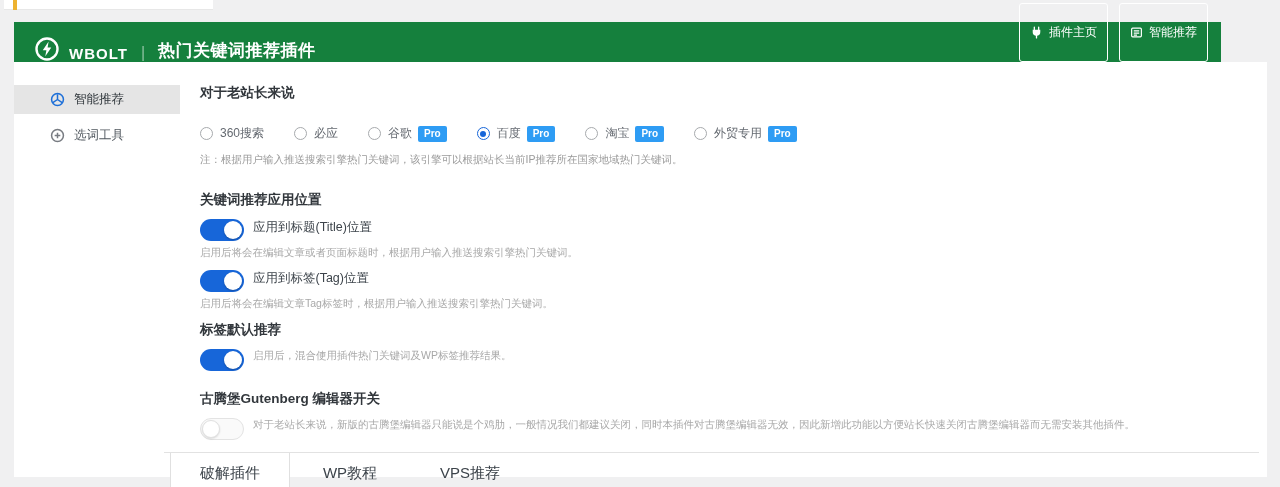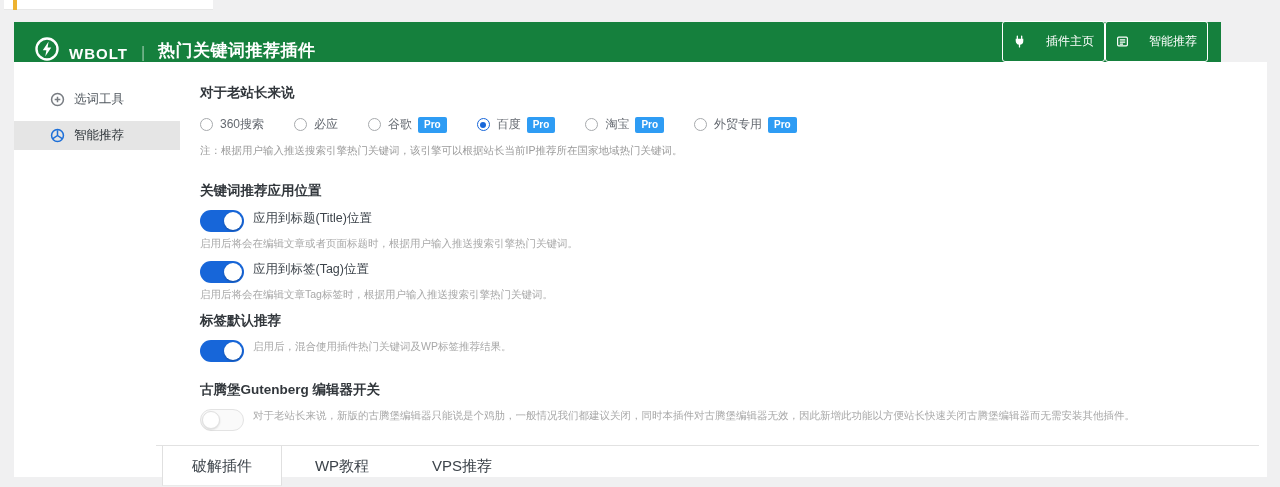--- a/index.html
+++ b/index.html
@@ -18,42 +18,42 @@
   .notice-accent { position:absolute; left:9px; top:0; width:4px; height:10px; background:#edb230; }
 
   
   .header { position:absolute; left:14px; top:22px; width:1207px; height:40px;
     background:#15803d; display:flex; align-items:flex-end; }
   .logo { margin-left:20px; display:flex; align-items:center; }
   .brand { color:#fff; font-size:15px; font-weight:bold; letter-spacing:1px; margin-left:9px; }
   .hdr-divider { color:rgba(255,255,255,.5); font-size:16px; margin:0 13px; font-weight:normal; }
   .hdr-title { color:#fff; font-size:17px; font-weight:bold; letter-spacing:.5px; }
   .hdr-spacer { flex:1; }
-  .hbtn { display:flex; align-items:center; gap:20px; border:1px solid #fff; border-radius:3px;
-    background:transparent; color:#fff; font-size:12px; padding:11px 10px; cursor:pointer;
+  .hbtn { display:flex; align-items:center; gap:6px; border:1px solid #fff; border-radius:3px;
+    background:transparent; color:#fff; font-size:12px; padding:20px 10px; margin-left:11px; cursor:pointer;
     font-family:inherit; }
   .hbtn:last-child { margin-right:13px; }
 
   
   .card { position:absolute; left:14px; top:62px; width:1253px; height:415px; background:#fff; }
 
   
   .sidebar { position:absolute; left:0; top:0; width:166px; height:100%; }
   .side-item { height:29px; display:flex; align-items:center; padding-left:36px; gap:9px;
     font-size:12.5px; color:#50575e; cursor:pointer; }
   .side-item.active { background:#e5e5e5; color:#2c3338; }
   .side-item:first-child { margin-top:23px; }
   .side-item + .side-item { margin-top:7px; }
 
   
   .content { position:absolute; left:186px; top:0; right:10px; bottom:40px; }
   .sec-title { font-size:13.5px; font-weight:bold; color:#32373c; }
   .t-engine { margin-top:22px; }
 
-  .radio-row { display:flex; align-items:center; margin-top:14px; }
+  .radio-row { display:flex; align-items:center; margin-top:23px; }
   .radio-item { display:flex; align-items:center; margin-right:30px; cursor:pointer; }
   .radio { width:13px; height:13px; border:1px solid #a7aaad; border-radius:50%; background:#fff;
     display:inline-block; position:relative; flex:0 0 auto; }
   .radio.selected { border-color:#1766d9; }
   .radio.selected::after { content:""; position:absolute; left:2.5px; top:2.5px; width:6px; height:6px;
     border-radius:50%; background:#1766d9; }
   .radio-label { font-size:12px; color:#646970; margin-left:7px; }
   .pro-badge { background:#2e9cf4; color:#fff; font-size:10px; font-weight:bold; line-height:1;
     padding:3px 6px; border-radius:2px; margin-left:6px; }
 
@@ -70,21 +70,21 @@
   .toggle.off .knob { position:absolute; left:1px; top:1px; width:18px; height:18px; border-radius:50%;
     background:#fff; border:1px solid #e0e0e0; box-shadow:0 1px 2px rgba(0,0,0,.12); }
   .toggle-label { font-size:12.5px; color:#3c434a; }
   .toggle-desc { margin-top:5px; font-size:10.5px; color:#a8a8a8; }
   .inline-desc { font-size:10.5px; color:#a8a8a8; white-space:nowrap; overflow:hidden; }
 
   .t-tag { margin-top:10px; }
   .t-gutenberg { margin-top:19px; }
 
   
-  .tabbar { position:absolute; left:142px; right:8px; bottom:0; height:32px;
+  .tabbar { position:absolute; left:150px; right:8px; bottom:0; height:25px;
     border-top:1px solid #e2e2e2; display:flex; }
   .tab { width:120px; height:40px; line-height:39px; text-align:center; font-size:15px;
     color:#3c434a; cursor:pointer; }
   .tab.active { margin-left:6px; background:#fff;
     border-left:1px solid #e0e0e0; border-right:1px solid #e0e0e0; border-bottom:1px solid #eaeaea; }
 
   svg { display:block; }
 </style>
 </head>
 <body>
@@ -121,38 +121,38 @@
         <path d="M7 9 h10 M7 13 h10 M7 17 h6"></path>
       </svg>
     </span>
     <span>智能推荐</span>
   </button>
 </div>
 
 <div class="card">
 
   <div class="sidebar">
+    <div class="side-item active">
+      <span>
+        <svg width="15" height="15" viewBox="0 0 24 24" fill="none" stroke="#1d6fd8" stroke-width="2.4">
+          <circle cx="12" cy="12" r="9.5"></circle>
+          <path d="M12 12 V3.5 M12 12 L4.5 17 M12 12 L19.5 17"></path>
+        </svg>
+      </span>
+      <span>智能推荐</span>
+    </div>
     <div class="side-item">
       <span>
         <svg width="15" height="15" viewBox="0 0 24 24" fill="none" stroke="#787c82" stroke-width="2.4">
           <circle cx="12" cy="12" r="9.5"></circle>
           <path d="M12 7.5 V16.5 M7.5 12 H16.5"></path>
         </svg>
       </span>
       <span>选词工具</span>
     </div>
-    <div class="side-item active">
-      <span>
-        <svg width="15" height="15" viewBox="0 0 24 24" fill="none" stroke="#1d6fd8" stroke-width="2.4">
-          <circle cx="12" cy="12" r="9.5"></circle>
-          <path d="M12 12 V3.5 M12 12 L4.5 17 M12 12 L19.5 17"></path>
-        </svg>
-      </span>
-      <span>智能推荐</span>
-    </div>
   </div>
 
   <div class="content">
 
     <div class="sec-title t-engine">对于老站长来说</div>
 
     <div class="radio-row">
       <label class="radio-item">
         <span class="radio"></span>
         <span class="radio-label">360搜索</span>

